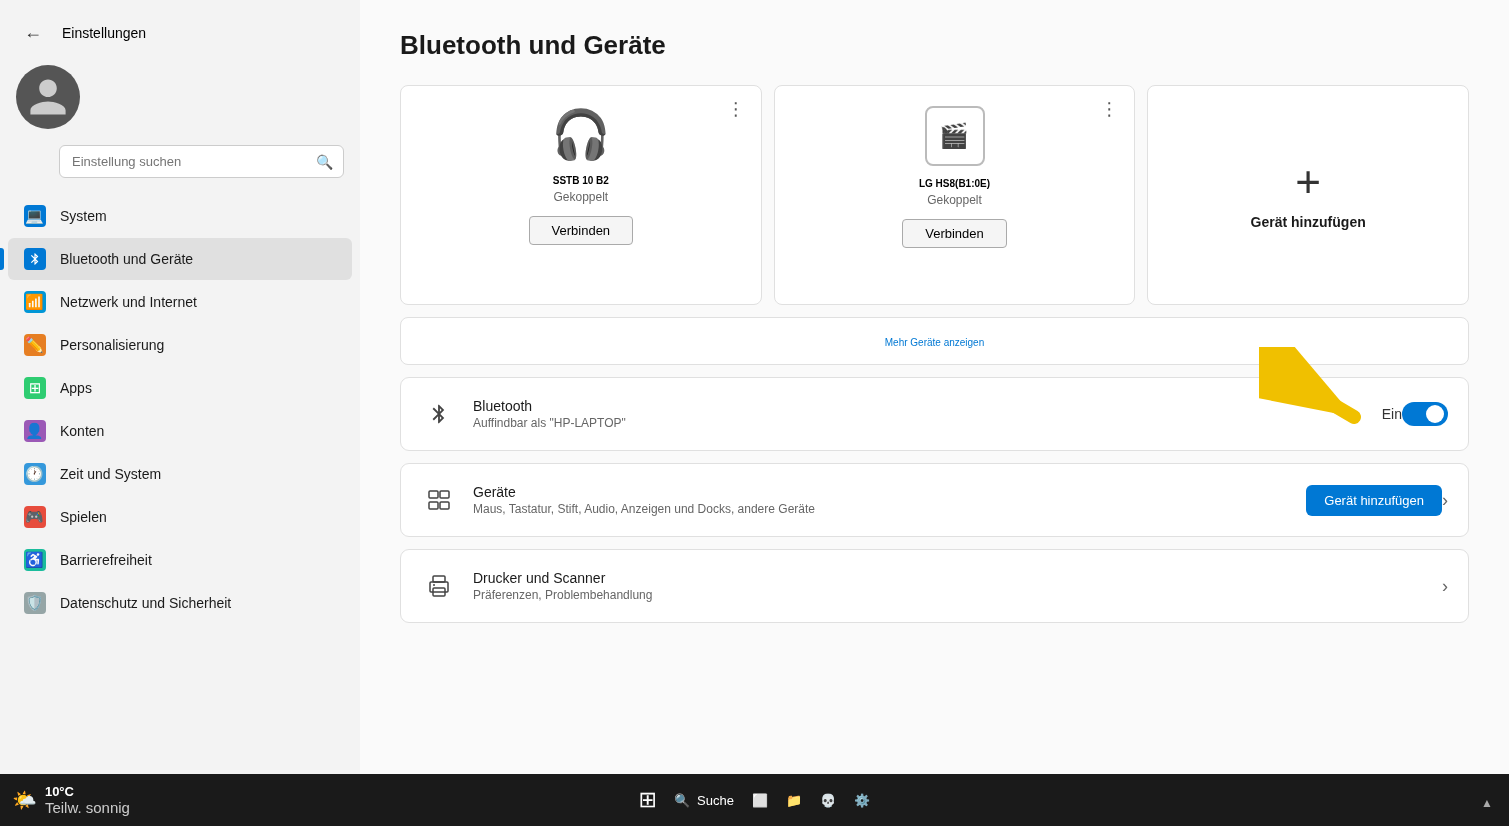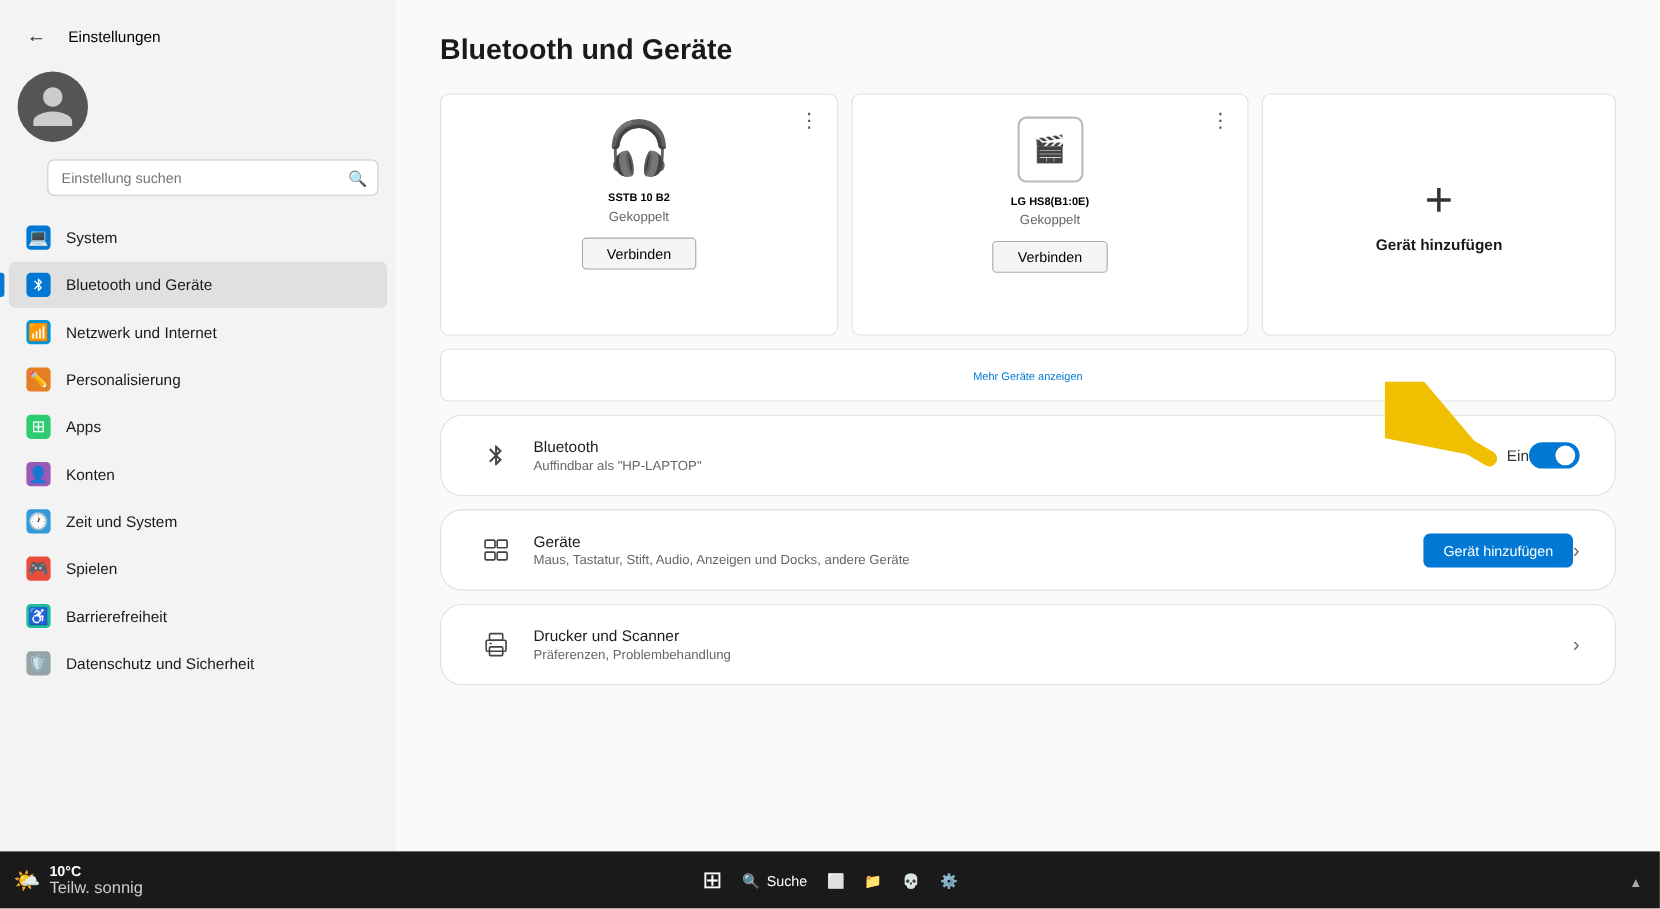--- a/index.html
+++ b/index.html
@@ -7,21 +7,21 @@
 
     
     .app-container { display: flex; flex: 1; overflow: hidden; }
 
     
     .sidebar { width: 360px; background: #f3f3f3; display: flex; flex-direction: column; padding: 0; flex-shrink: 0; }
     .sidebar-header { display: flex; align-items: center; gap: 12px; padding: 18px 16px 10px 16px; }
     .back-btn { background: none; border: none; cursor: pointer; font-size: 18px; color: #333; padding: 4px 8px; border-radius: 4px; }
     .user-avatar { width: 64px; height: 64px; border-radius: 50%; background: #555; margin: 8px 16px 12px 16px; display: flex; align-items: center; justify-content: center; overflow: hidden; }
     .user-avatar svg { width: 44px; height: 44px; fill: #ccc; }
-    .search-box { margin: 4px 16px 16px 16px; position: relative; padding-left: 27px; }
+    .search-box { margin: 4px 16px 16px 32px; position: relative; padding-left: 27px; }
     .search-box input { width: 100%; padding: 8px 36px 8px 12px; border: 1px solid #ccc; border-radius: 6px; background: #fff; font-size: 13px; color: #555; outline: none; }
     .search-icon { position: absolute; right: 10px; top: 50%; transform: translateY(-50%); color: #666; font-size: 14px; }
     .nav-list { list-style: none; flex: 1; overflow-y: auto; }
     .nav-item { display: flex; align-items: center; gap: 14px; padding: 10px 16px; cursor: pointer; border-radius: 6px; margin: 1px 8px; font-size: 14px; color: #1a1a1a; position: relative; }
     .nav-item.active { background: #e0e0e0; }
     .nav-item.active::before { content: ''; position: absolute; left: -8px; top: 50%; transform: translateY(-50%); width: 4px; height: 22px; background: #0078d4; border-radius: 0 3px 3px 0; }
     .nav-icon { width: 22px; height: 22px; border-radius: 4px; display: flex; align-items: center; justify-content: center; font-size: 15px; flex-shrink: 0; }
     .icon-blue { background: #0078d4; color: white; }
     .icon-bt { background: #0078d4; color: white; font-size: 12px; }
     .icon-net { background: #0096d6; color: white; }
@@ -47,21 +47,21 @@
     .connect-btn { border: 1px solid #aaa; background: #f5f5f5; padding: 6px 22px; border-radius: 4px; font-size: 13px; cursor: pointer; }
     .add-device-card { background: #fff; border: 1px solid #e0e0e0; border-radius: 8px; flex: 1; display: flex; flex-direction: column; align-items: center; justify-content: center; cursor: pointer; min-height: 220px; }
     .plus-icon { font-size: 44px; color: #333; font-weight: 200; margin-bottom: 10px; line-height: 1; }
     .add-label { font-size: 14px; font-weight: 600; color: #1a1a1a; }
 
     
     .more-devices-row { background: #fff; border: 1px solid #e0e0e0; border-radius: 8px; padding: 14px 20px; margin-bottom: 12px; text-align: center; }
     .more-devices-link { color: #0078d4; font-size: 10px; text-decoration: none; cursor: pointer; }
 
     
-    .settings-row { background: #fff; border: 1px solid #e0e0e0; border-radius: 20px; padding: 18px 32px; margin-bottom: 12px; display: flex; align-items: center; gap: 16px; }
+    .settings-row { background: #fff; border: 1px solid #e0e0e0; border-radius: 9px; padding: 18px 20px; margin-bottom: 12px; display: flex; align-items: center; gap: 16px; }
     .settings-row-icon { width: 36px; height: 36px; display: flex; align-items: center; justify-content: center; font-size: 22px; color: #444; flex-shrink: 0; }
     .settings-row-text { flex: 1; }
     .settings-row-title { font-size: 14px; font-weight: 500; color: #1a1a1a; }
     .settings-row-subtitle { font-size: 12px; color: #666; margin-top: 2px; }
     .settings-row-actions { display: flex; align-items: center; gap: 0; }
     .toggle { width: 46px; height: 24px; border-radius: 12px; background: #0078d4; position: relative; cursor: pointer; flex-shrink: 0; }
     .toggle-knob { width: 18px; height: 18px; border-radius: 50%; background: white; position: absolute; top: 3px; right: 4px; transition: right 0.2s; }
     .toggle-label { font-size: 14px; color: #333; }
     .add-device-btn { background: #0078d4; color: white; border: none; padding: 8px 18px; border-radius: 6px; font-size: 13px; cursor: pointer; white-space: nowrap; }
     .chevron-right { font-size: 18px; color: #666; cursor: pointer; }

